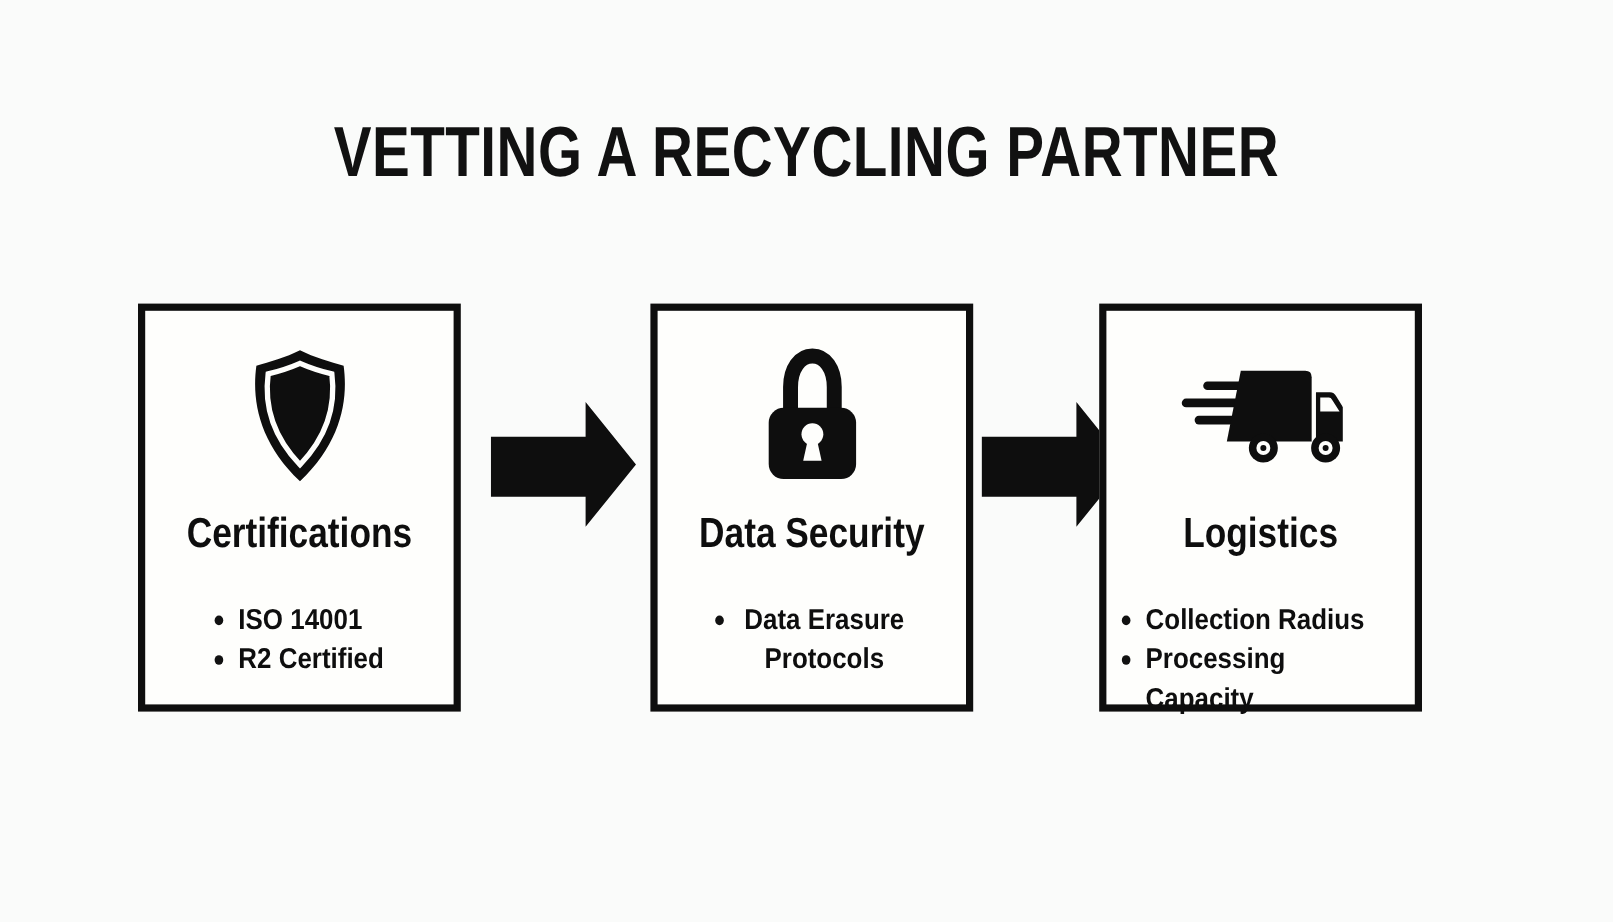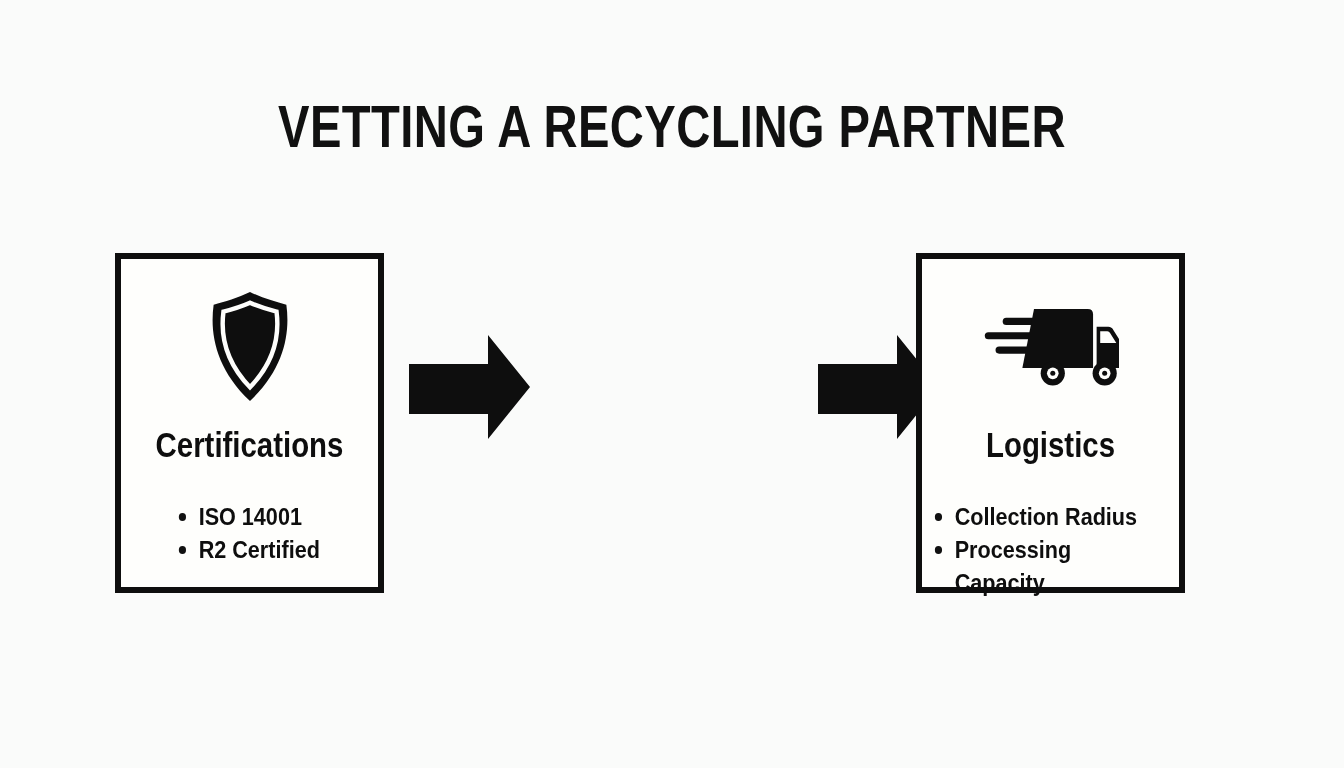--- a/index.html
+++ b/index.html
@@ -87,20 +87,37 @@
         <span class="dot"></span>
         <span>R2 Certified</span>
       </li>
     </ul>
   </section>
 
   <svg class="arrow arrow-1" viewBox="0 0 122 106" aria-hidden="true">
     <polygon class="ink" points="0,30 79,30 79,1 121,53 79,105 79,80 0,80"></polygon>
   </svg>
 
+  <section class="card card-2">
+    <div class="icon-wrap">
+      <svg width="92" height="117" viewBox="0 0 96 122" aria-hidden="true">
+        <path d="M29 62 V36 C29 20 37 9 48 9 C59 9 67 20 67 36 V62" fill="none" stroke="#0e0e0e" stroke-width="13"></path>
+        <rect class="ink" x="10" y="54" width="76" height="62" rx="13"></rect>
+        <circle cx="48" cy="77" r="9.5" fill="#fefefc"></circle>
+        <path d="M44 82 H52 L56 100 H40 Z" fill="#fefefc"></path>
+      </svg>
+    </div>
+    <h2 class="heading">Data Security</h2>
+    <ul class="bullets">
+      <li>
+        <span class="dot"></span>
+        <span class="wrap-center">Data Erasure Protocols</span>
+      </li>
+    </ul>
+  </section>
 
   <svg class="arrow arrow-2" viewBox="0 0 122 106" aria-hidden="true">
     <polygon class="ink" points="0,30 79,30 79,1 121,53 79,105 79,80 0,80"></polygon>
   </svg>
 
   <section class="card card-3">
     <div class="icon-wrap">
       <svg width="136" height="83" viewBox="0 0 152 92" aria-hidden="true">
         <rect class="ink" x="22" y="14" width="46" height="8" rx="4"></rect>
         <rect class="ink" x="2" y="30" width="58" height="8" rx="4"></rect>

